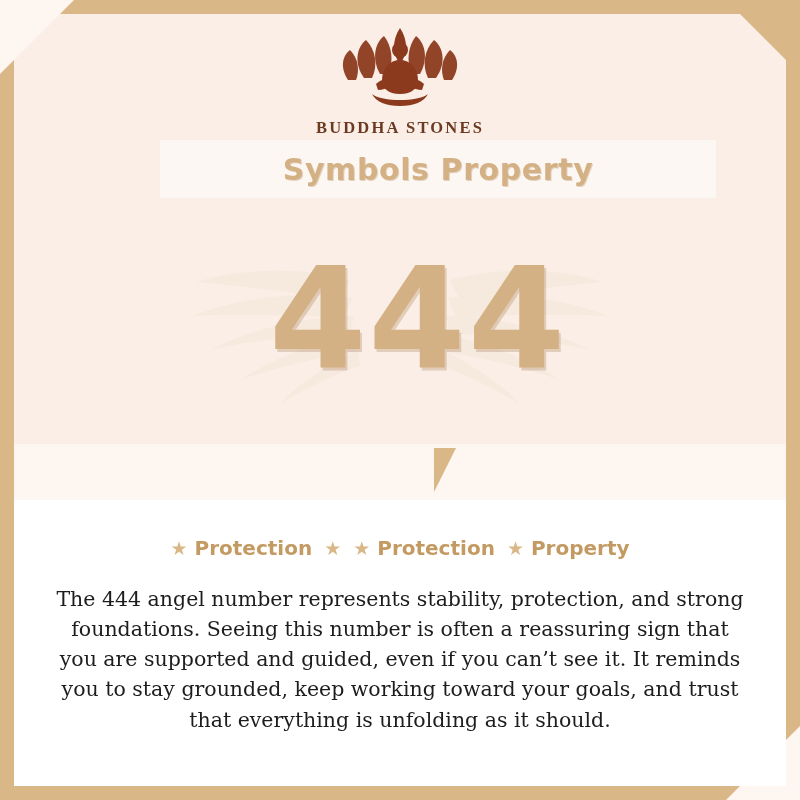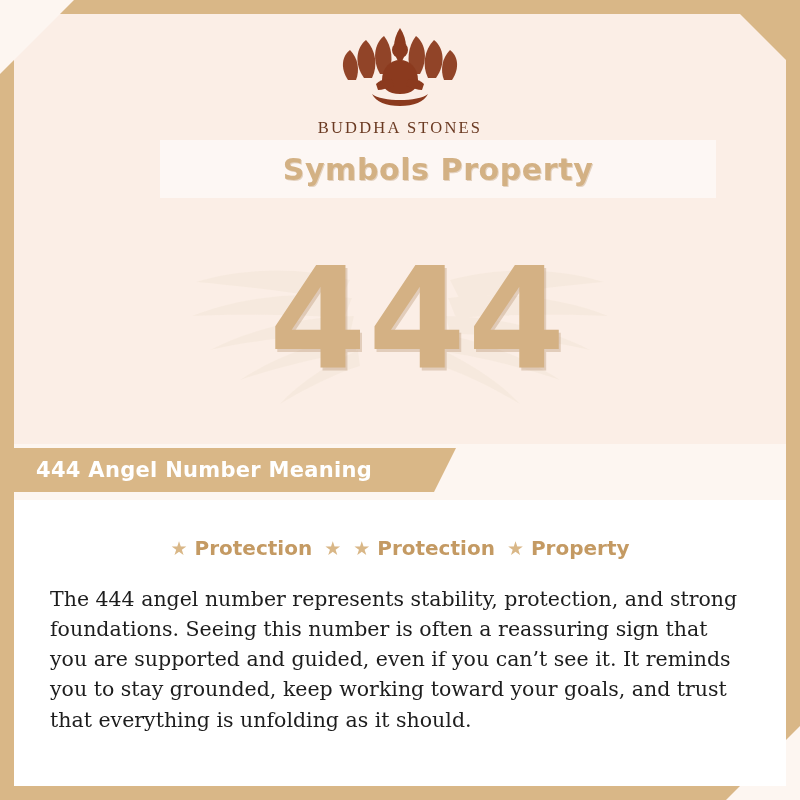--- a/index.html
+++ b/index.html
@@ -76,21 +76,21 @@
     left: 0; right: 0; top: 18px;
     display: flex;
     flex-direction: column;
     align-items: center;
   }
   .logo-mark { width: 160px; height: 96px; display: block; }
   .brand-name {
     margin-top: 4px;
     font-size: 16.5px;
     letter-spacing: 2.2px;
-    font-weight: 400;
+    font-weight: 700;
     color: #6b3a22;
     font-family: "Liberation Serif", serif;
   }
 
   
   .title-band {
     position: absolute;
     left: 160px; top: 140px;
     width: 556px; height: 58px;
     background: rgba(255,255,255,0.55);
@@ -182,21 +182,21 @@
     font-weight: 700;
     color: #c49a63;
     font-family: "DejaVu Sans", sans-serif;
   }
   .kw .star { color: #d9b787; font-size: 19px; line-height: 1; }
   .paragraph {
     font-size: 20.5px;
     line-height: 1.47;
     color: #1d1d1d;
     font-family: "DejaVu Serif", serif;
-    text-align: left;
+    text-align: center;
   }
 </style>
 </head>
 <body>
 
 <div class="page">
 
   <div class="frame-inner"></div>
 
   <div class="top-panel"></div>
@@ -247,23 +247,20 @@
         <path d="M350 60 C400 46 460 48 504 62 C460 66 410 72 360 80 Z"></path>
         <path d="M348 78 C402 70 464 78 508 96 C460 94 408 94 356 98 Z"></path>
         <path d="M346 96 C396 96 452 110 490 130 C444 120 392 114 350 114 Z"></path>
         <path d="M344 114 C386 122 430 140 460 160 C418 146 376 136 344 132 Z"></path>
         <path d="M342 130 C372 144 402 164 420 184 C390 166 360 152 340 146 Z"></path>
       </g>
     </svg>
     <div class="hero-number">444</div>
   </div>
 
-  <div class="ribbon">
-    <span class="ribbon-label">444 Angel Number Meaning</span>
-  </div>
   <div class="ribbon-tail"></div>
 
   <div class="body-panel">
     <div class="keywords">
       <span class="kw">
         <span class="star">★</span>
         <span>Protection</span>
       </span>
       <span class="kw">
         <span class="star">★</span>

